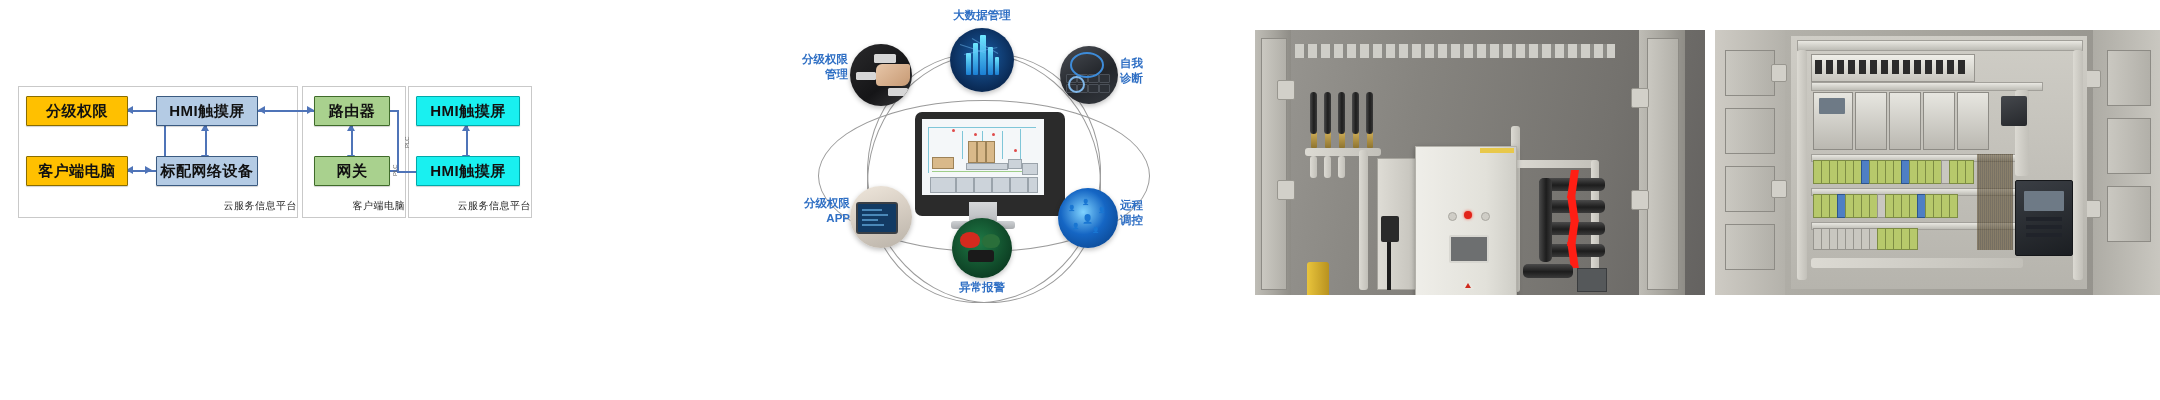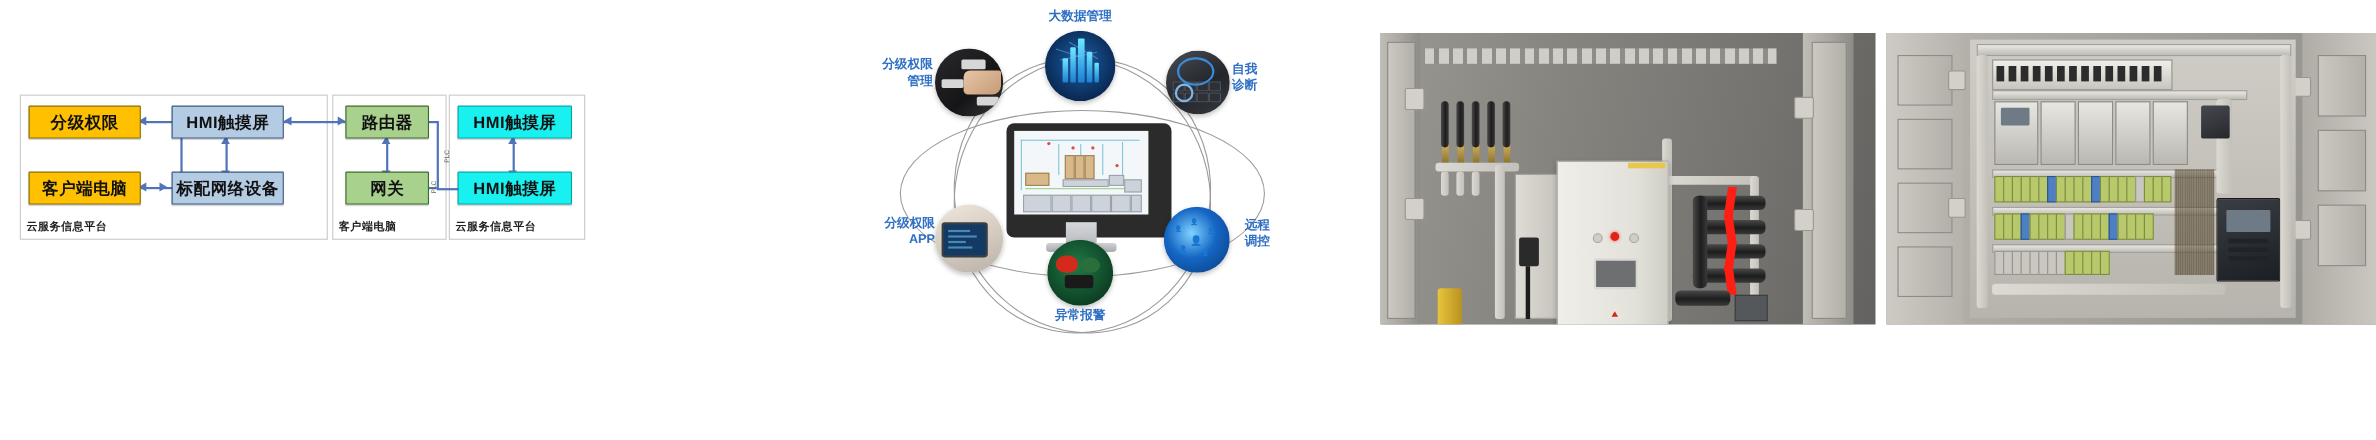--- a/index.html
+++ b/index.html
@@ -2,22 +2,22 @@
 <html><head>
 <meta charset="utf-8">
 <style>
   html,body{margin:0;padding:0;background:#ffffff;}
   body{width:2160px;height:400px;font-family:"Liberation Sans","DejaVu Sans",sans-serif;overflow:hidden;}
   .stage{position:relative;width:2160px;height:400px;background:#fff;}
 
   
   .diagram{position:absolute;left:0;top:0;width:745px;height:400px;}
   .grp{position:absolute;border:1px solid #c9c9c9;background:#fff;}
-  .grp-label{position:absolute;left:5px;right:0;bottom:4px;text-align:left;
-      font-size:10px;color:#222;font-weight:700;letter-spacing:.5px;}
+  .grp-label{position:absolute;left:16px;right:0;bottom:4px;text-align:right;
+      font-size:10px;color:#222;font-weight:400;letter-spacing:.5px;}
   .node{position:absolute;display:flex;align-items:center;justify-content:center;
       font-size:15px;font-weight:700;color:#111;border-radius:1px;
       box-shadow:0 1px 1px rgba(0,0,0,.18);letter-spacing:.5px;}
   .n-orange{background:#ffc000;border:1px solid #8a6d00;}
   .n-blue{background:#b4cbe4;border:1px solid #3a5a80;}
   .n-green{background:#a9d18e;border:1px solid #3f6b2a;}
   .n-cyan{background:#19f0f0;border:1px solid #0aa;}
   .conn{position:absolute;background:#4f74b8;}
   .conn.h{height:1.6px;}
   .conn.v{width:1.6px;}
@@ -257,21 +257,21 @@
     <div class="bubble" style="left:298px;top:188px;width:60px;height:60px;">
       <div class="art rc-bg">
         <div class="rc-icon" style="left:10px;top:16px;">👤</div>
         <div class="rc-icon" style="left:24px;top:10px;">👤</div>
         <div class="rc-icon" style="left:40px;top:18px;">👤</div>
         <div class="rc-icon" style="left:14px;top:34px;">👤</div>
         <div class="rc-icon" style="left:34px;top:38px;">👤</div>
         <div class="rc-icon" style="left:24px;top:26px;font-size:9px;color:#fff;">👤</div>
       </div>
     </div>
-    <div class="blab" style="left:360px;top:198px;width:46px;text-align:center;">远程
+    <div class="blab" style="left:360px;top:198px;width:46px;text-align:left;">远程
 调控</div>
 
     <div class="bubble" style="left:192px;top:218px;width:60px;height:60px;">
       <div class="art al-bg">
         <div class="al-light" style="left:8px;top:14px;width:20px;height:16px;background:#d42a1e;"></div>
         <div class="al-light" style="left:30px;top:16px;width:18px;height:14px;background:#2a6f3a;"></div>
         <div class="al-light" style="left:16px;top:32px;width:26px;height:12px;background:#1a1a1a;border-radius:3px;"></div>
       </div>
     </div>
     <div class="blab" style="left:172px;top:280px;width:100px;">异常报警</div>

